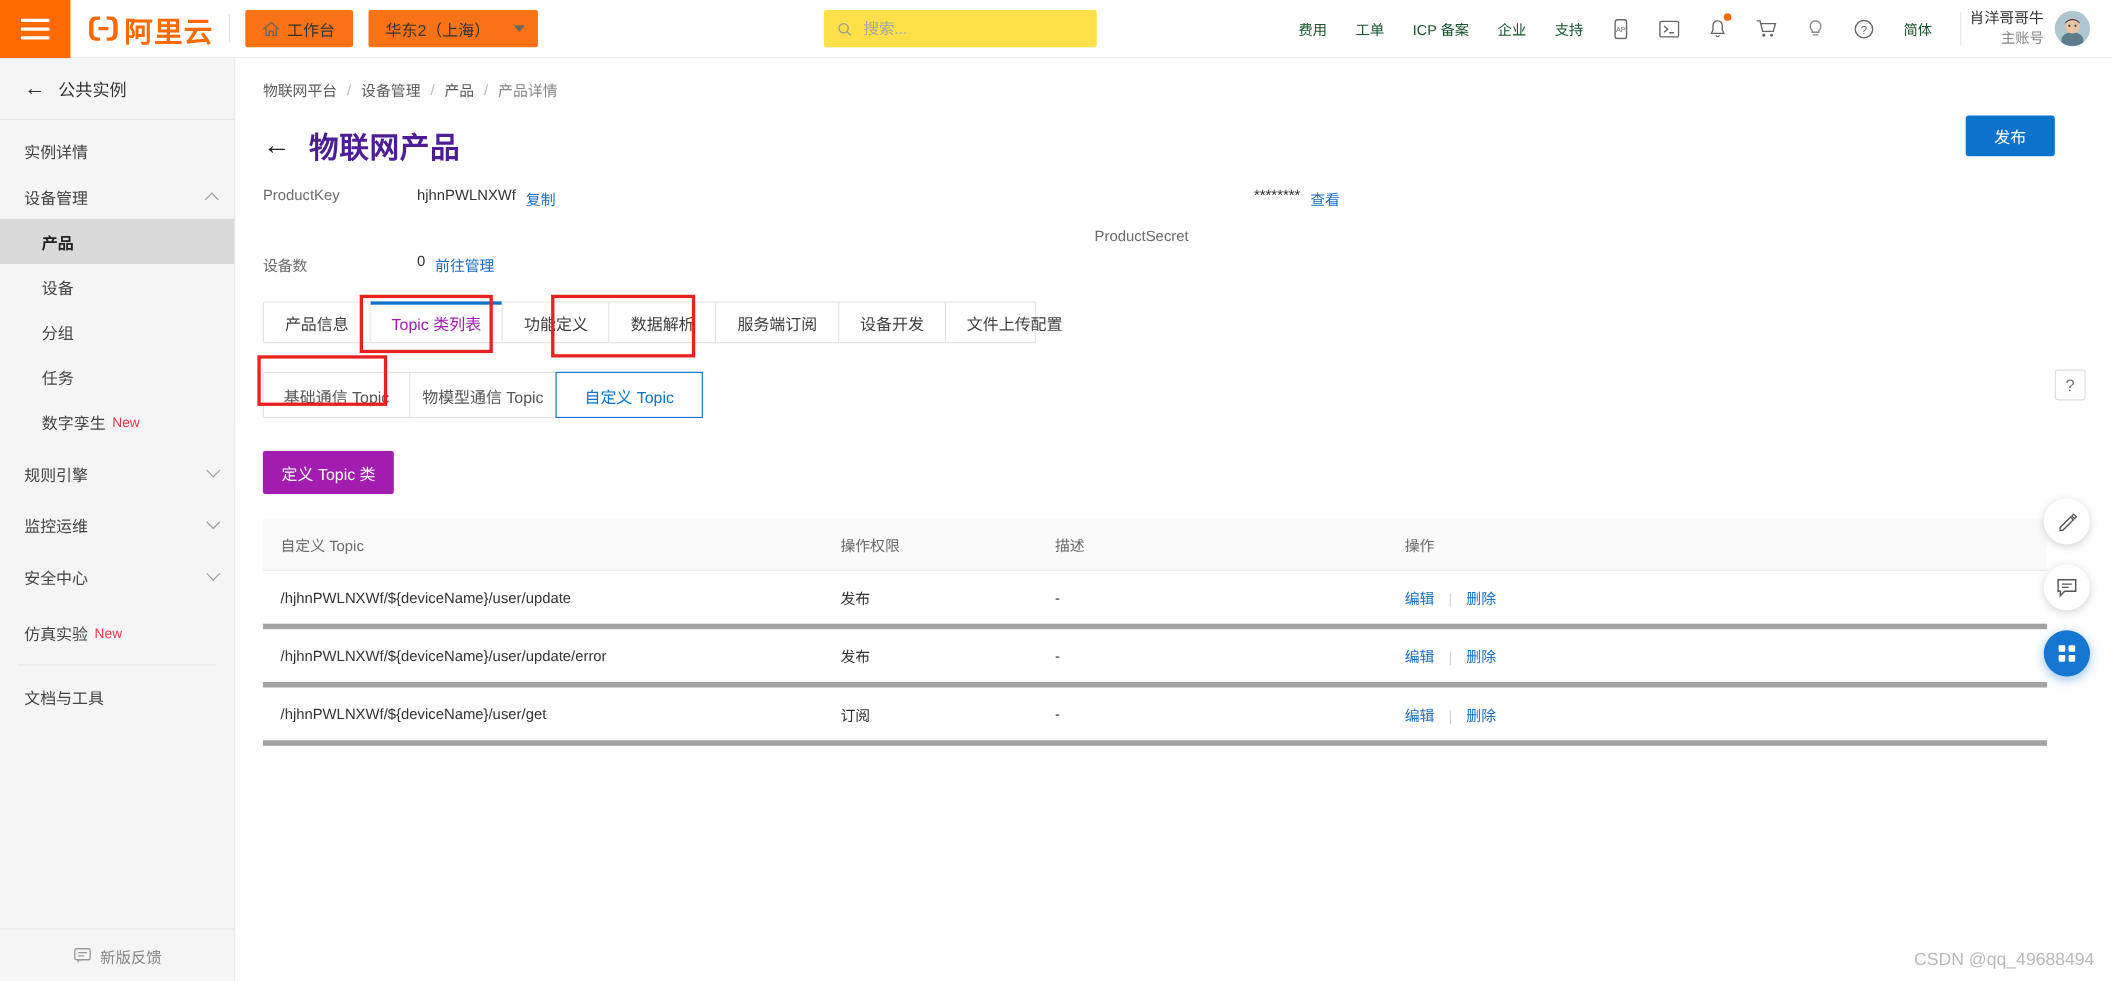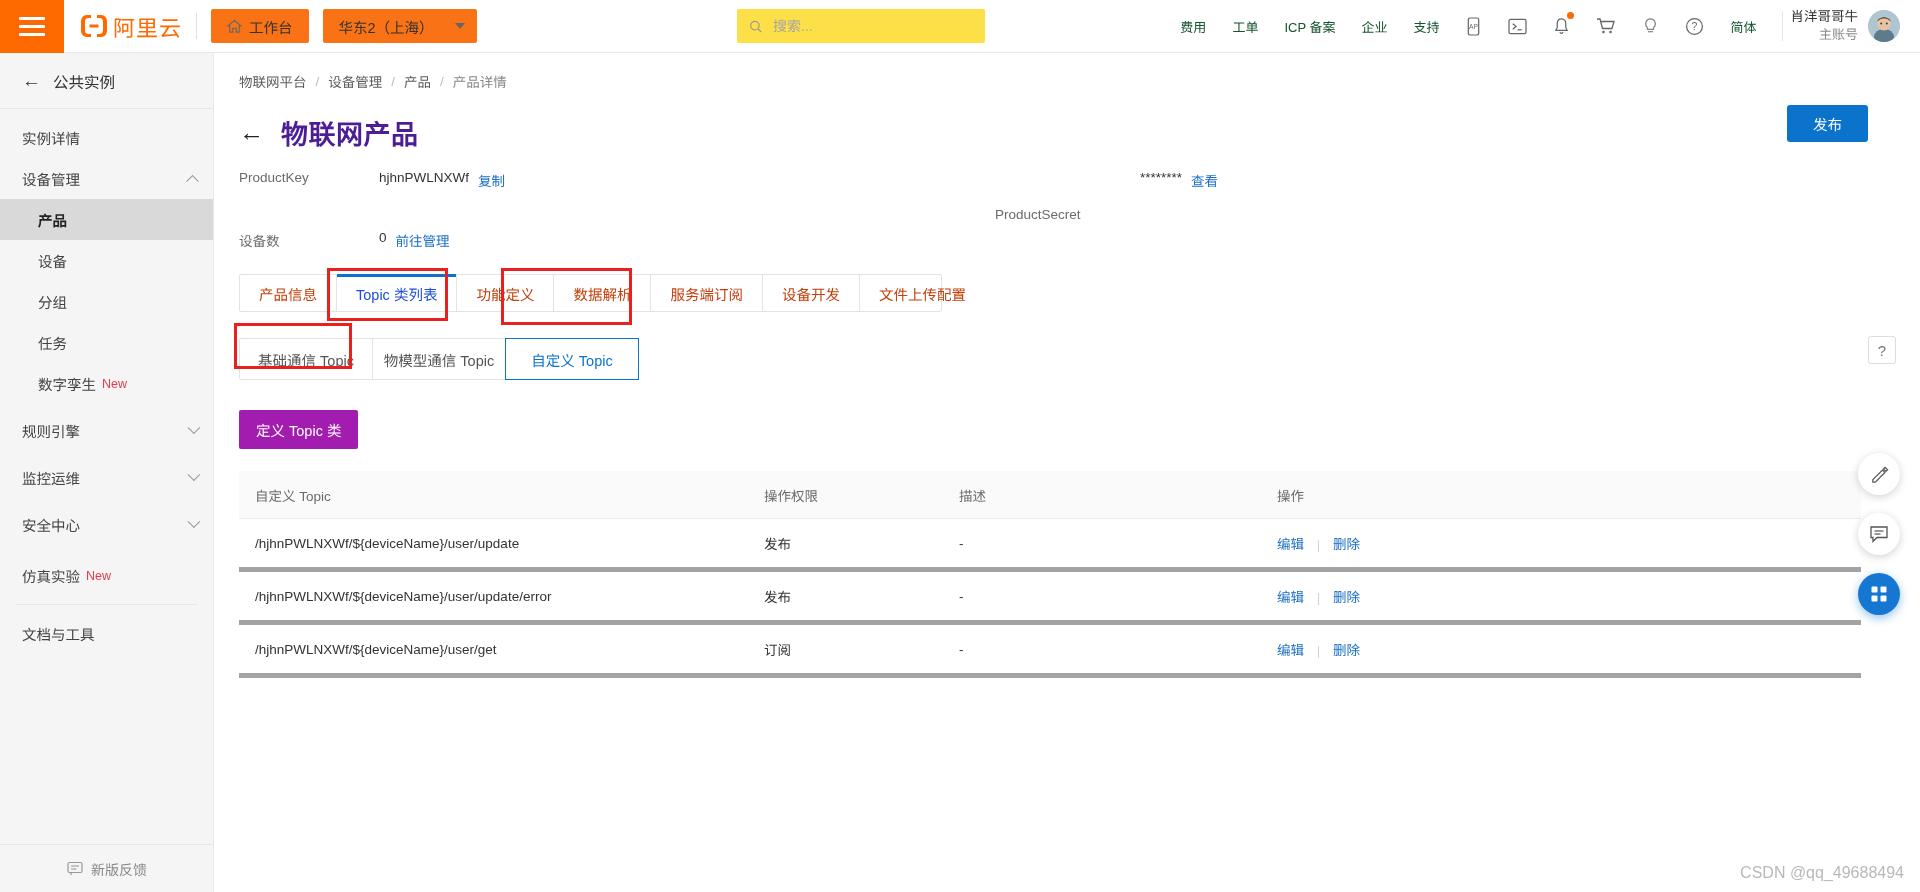--- a/index.html
+++ b/index.html
@@ -151,25 +151,25 @@
   .meta-col2 { margin-left: 490px; display: flex; }
   .meta-col2 .meta-label { width: 145px; margin-top: 37px; }
 
   
   #tabs {
     display: flex; margin: 24px 0 0 25px; width: 703px;
     border: 1px solid #e3e3e3; border-radius: 2px; background: #fff; height: 38px;
   }
   .tab {
     flex: 0 0 auto; display: flex; align-items: center; justify-content: center;
-    padding: 0 19px; font-size: 14.5px; color: #c2410c; cursor: pointer;
+    padding: 0 19px; font-size: 14.5px; color: #404040; cursor: pointer;
     border-right: 1px solid #e3e3e3; position: relative; height: 100%;
   }
   .tab:last-child { border-right: none; }
-  .tab.active { color: #1d4ed8; }
+  .tab.active { color: #a21caf; }
   .tab.active::before {
     content: ""; position: absolute; left: 0; right: 0; top: -1px; height: 3px; background: #0b73cc;
   }
 
   
   #subtabs {
     display: flex; margin: 26px 0 0 25px; height: 42px;
     border: 1px solid #e3e3e3; border-radius: 2px; width: 400px; background: #fff;
   }
   .subtab {
@@ -240,21 +240,21 @@
       <span></span>
       <span></span>
   </div>
 
   <div class="brand">
     <svg width="28" height="26" viewBox="0 0 28 26">
       <path d="M7 2 H11 V5 H8.5 C6 5 5 6.5 5 9 V17 C5 19.5 6 21 8.5 21 H11 V24 H7 C3 24 1 21 1 17 V9 C1 5 3 2 7 2 Z" fill="#ff6a00"></path>
       <path d="M21 2 H17 V5 H19.5 C22 5 23 6.5 23 9 V17 C23 19.5 22 21 19.5 21 H17 V24 H21 C25 24 27 21 27 17 V9 C27 5 25 2 21 2 Z" fill="#ff6a00"></path>
       <rect x="9.5" y="11.5" width="9" height="3" fill="#ff6a00"></rect>
     </svg>
-    <span style="font-size:22px;font-weight:normal;color:#ff6a00;margin-left:5px;letter-spacing:1px;">阿里云</span>
+    <span style="font-size:26px;font-weight:bold;color:#ff6a00;margin-left:5px;letter-spacing:1px;">阿里云</span>
   </div>
 
   <div class="brand-sep"></div>
 
   <div class="hdr-btn">
     <svg width="15" height="15" viewBox="0 0 16 16">
       <path d="M8 1.5 L15 7.5 H13 V14 H9.8 V10 H6.2 V14 H3 V7.5 H1 Z" fill="none" stroke="#666" stroke-width="1.2"></path>
     </svg>
     <span>工作台</span>
   </div>

